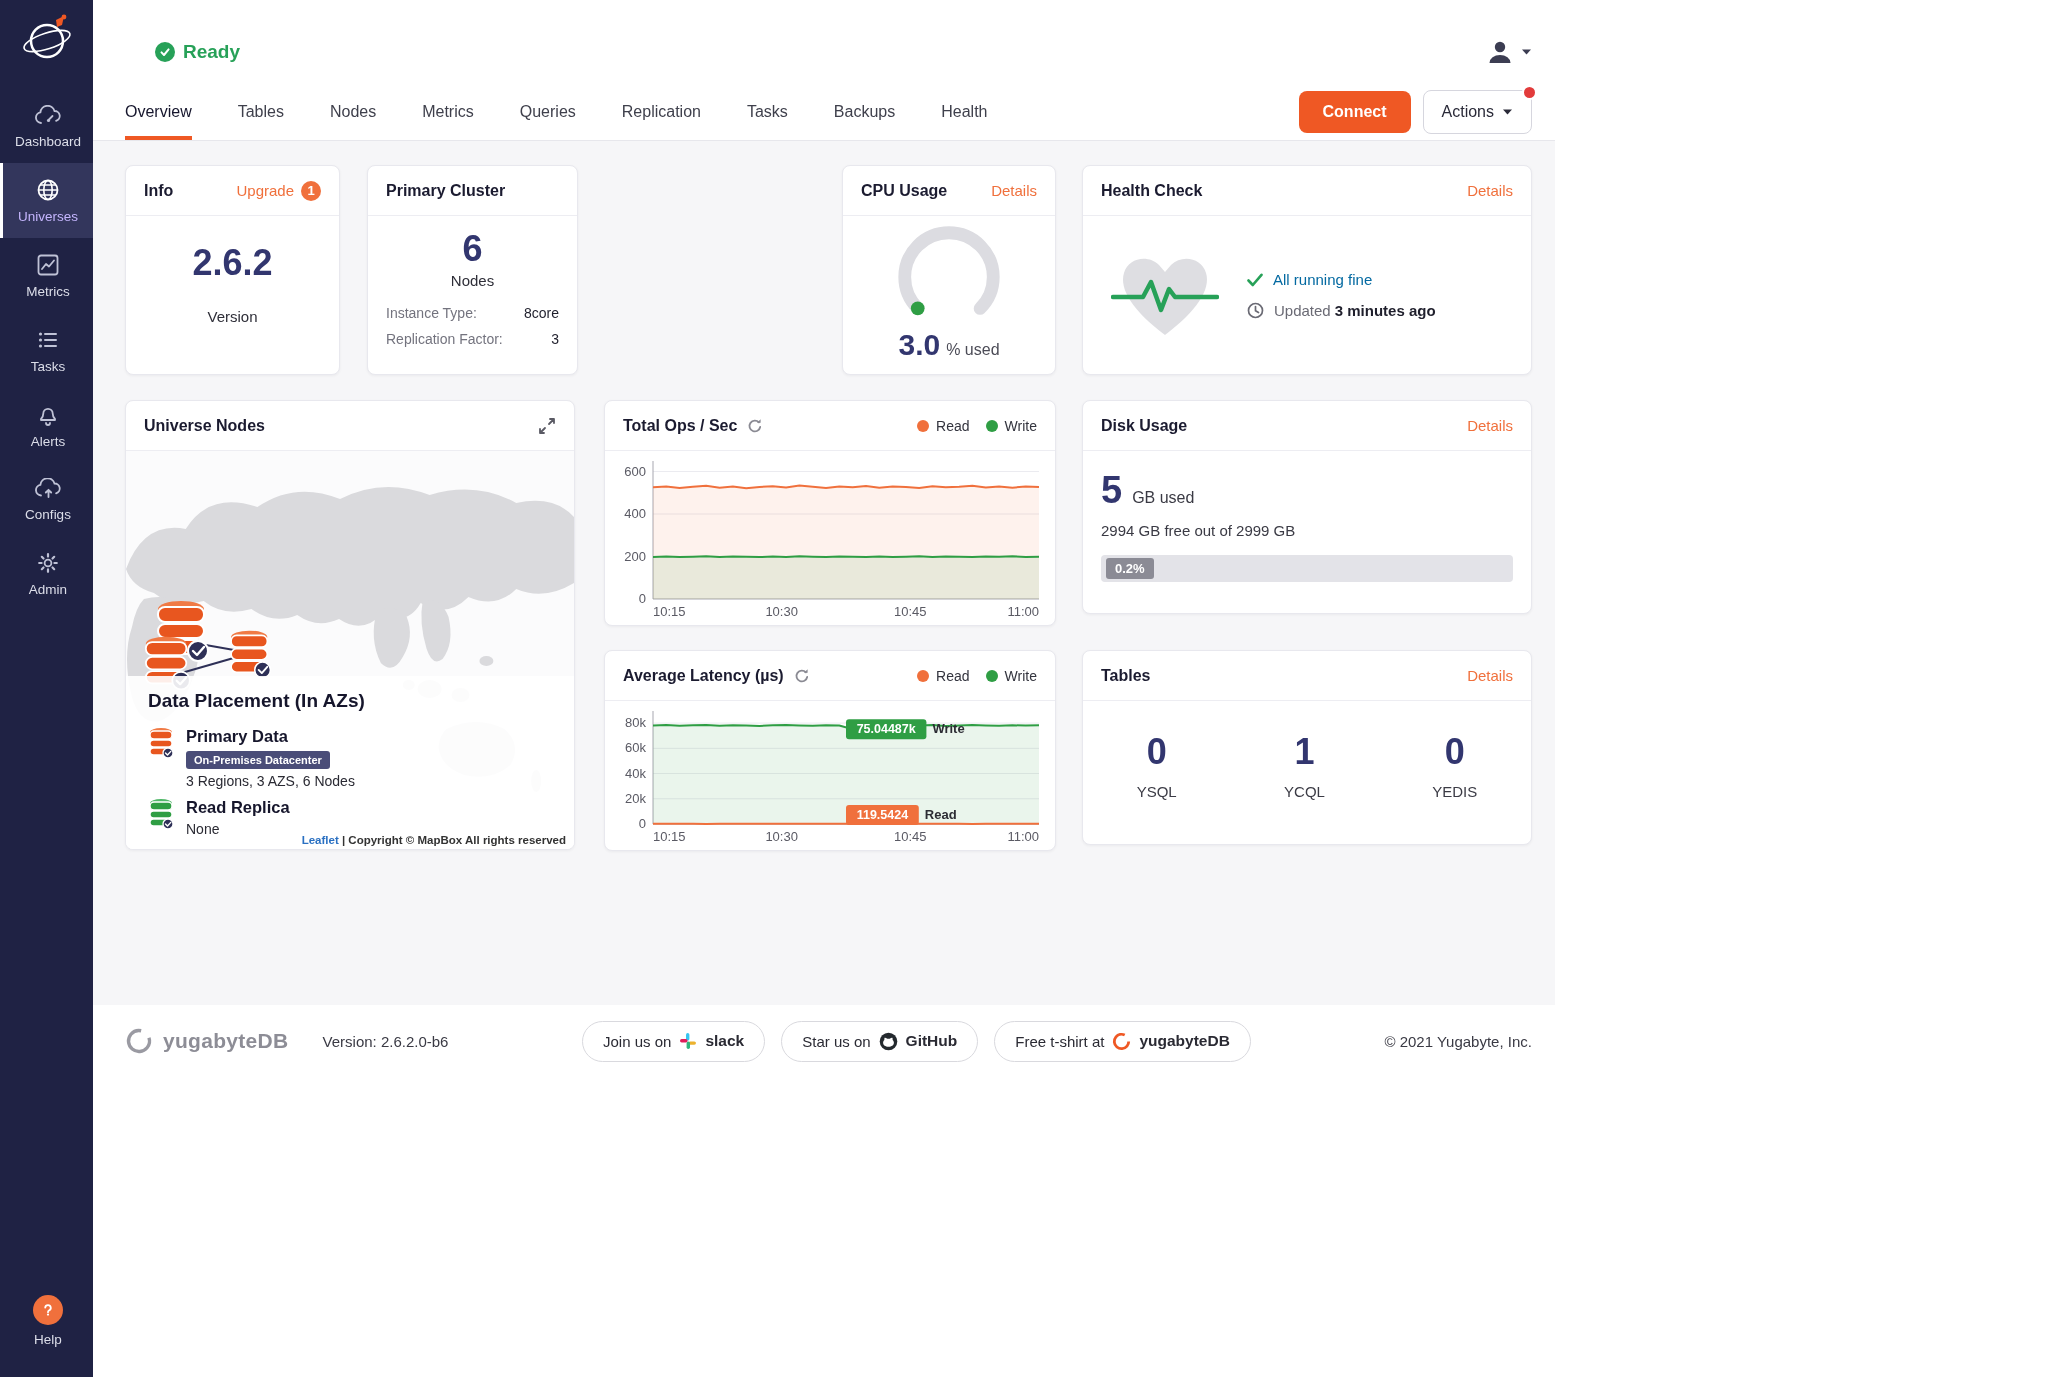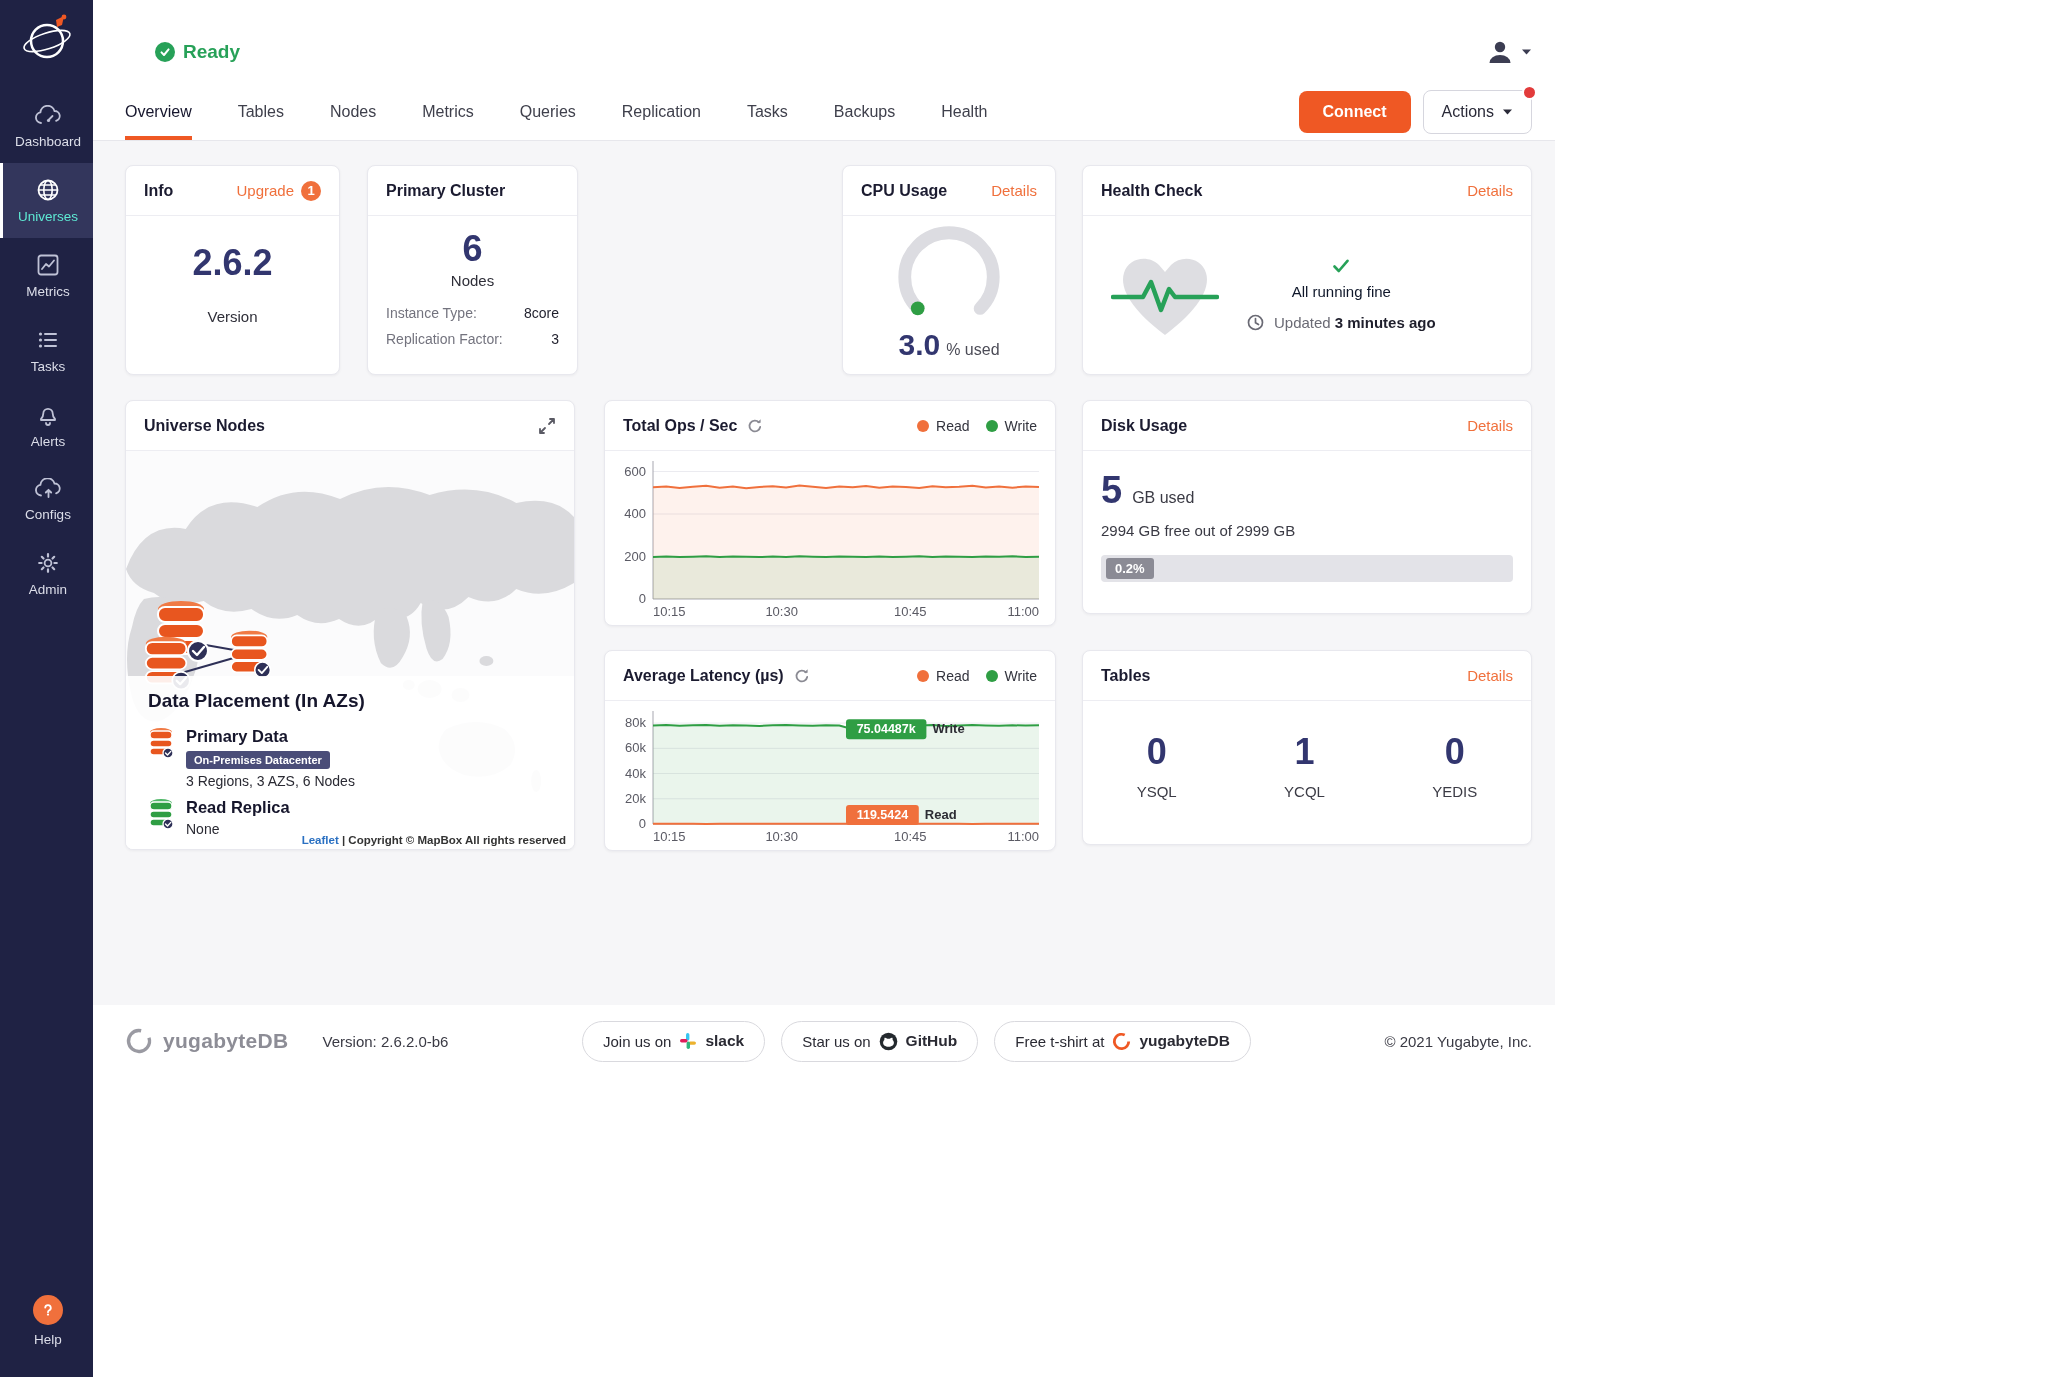--- a/index.html
+++ b/index.html
@@ -4,21 +4,21 @@
 <style>
   * { box-sizing: border-box; margin: 0; padding: 0; }
   html,body { width: 2048px; height: 1377px; background:#fff; font-family:"Liberation Sans","DejaVu Sans",sans-serif; color:#1f1f2c; }
 
   
   .sidebar { position:absolute; left:0; top:0; bottom:0; width:93px; background:#1f2244; display:flex; flex-direction:column; align-items:stretch; }
   .logo { margin:10px auto 22px; width:58px; height:58px; cursor:pointer; }
   .nav-item { display:flex; flex-direction:column; align-items:center; gap:7px; padding:15px 0 14px; color:#bfc2d6; cursor:pointer; border-left:3px solid transparent; }
   .nav-item .nav-label { font-size:13.5px; color:#dcdee9; }
   .nav-item.active { background:#33365c; border-left:3px solid #ffffff; color:#fff; }
-  .nav-item.active .nav-label { color:#5eead4; }
+  .nav-item.active .nav-label { color:#c4b5fd; }
   .nav-item svg { display:block; }
   .sidebar-help { position:absolute; bottom:16px; left:0; right:0; }
   .help-bubble { width:30px; height:30px; border-radius:50%; background:#f0703c; color:#fff; display:flex; align-items:center; justify-content:center; font-weight:bold; font-size:17px; }
 
   
   .app { position:absolute; left:93px; top:0; width:1462px; }
 
   .titlebar { display:flex; align-items:center; padding:20px 23px 0 32px; height:83px; }
   .page-title { font-size:30px; font-weight:bold; color:#1e1e3a; letter-spacing:.2px; }
   .ready-badge { display:flex; align-items:center; gap:8px; margin-left:30px; }
@@ -64,21 +64,21 @@
   .cost-month { font-size:15px; color:#2e2e38; margin-top:20px; }
 
   .cpu-body { position:relative; height:158px; }
   .cpu-gauge { position:absolute; left:50%; transform:translateX(-50%); top:2px; }
   .cpu-reading { position:absolute; bottom:12px; width:100%; text-align:center; }
   .cpu-value { font-size:30px; font-weight:bold; color:#32366f; }
   .cpu-unit { font-size:16px; color:#4c4c57; margin-left:6px; }
 
   .health-body { display:flex; align-items:center; gap:28px; padding:0 14px 0 28px; height:158px; }
   .health-line { display:flex; align-items:center; gap:10px; font-size:15px; }
-  .health-ok { color:#0f172a;flex-direction:column; }
+  .health-ok { color:#0369a1; }
   .health-upd { color:#6a6a74; margin-top:14px; }
   .health-upd b { color:#1f1f2c; font-weight:bold; margin-left:4px; }
 
   
   .card-map     { left:32px;  top:259px; width:450px; height:450px; }
   .card-ops     { left:511px; top:259px; width:452px; height:226px; }
   .card-disk    { left:989px; top:259px; width:450px; height:214px; }
   .card-latency { left:511px; top:509px; width:452px; height:201px; }
   .card-tables  { left:989px; top:509px; width:450px; height:195px; }
 

